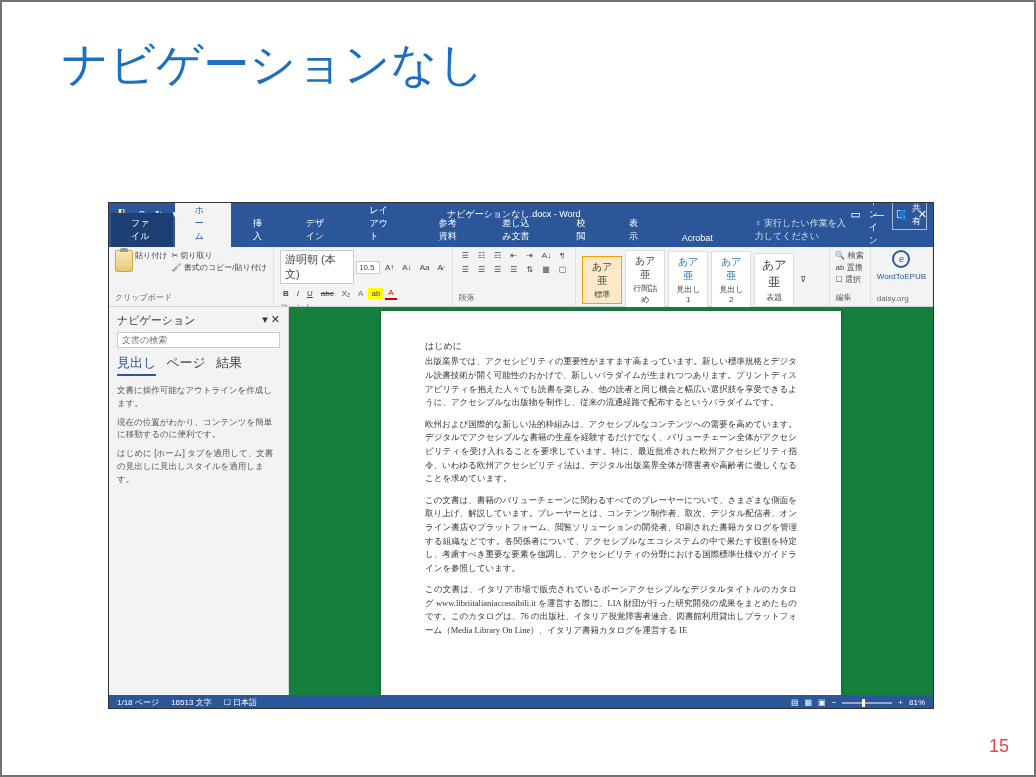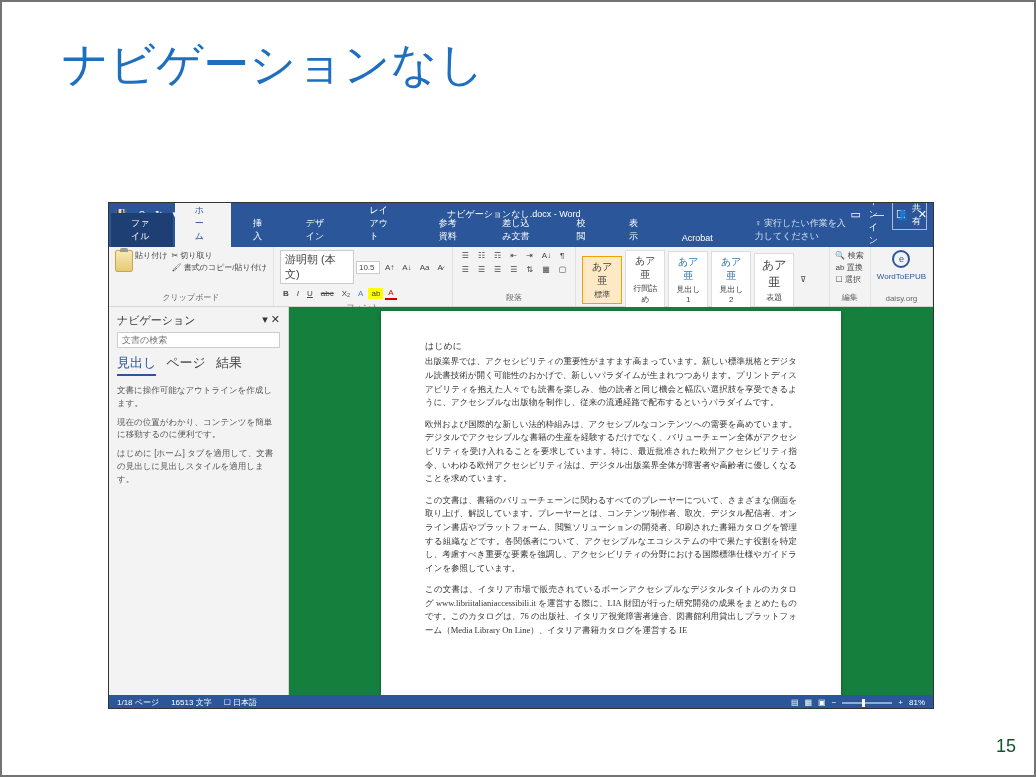--- a/index.html
+++ b/index.html
@@ -1,37 +1,37 @@
 <!DOCTYPE html>
 <html><head>
 <meta charset="utf-8">
 <style>
 * { box-sizing: border-box; margin: 0; padding: 0; }
 body { font-family: "Yu Gothic", "Meiryo", sans-serif; background: #fff; width: 1036px; height: 777px; position: relative; }
 .slide { width: 1036px; height: 777px; border: 2px solid #737373; position: relative; }
 .slide-title { font-size: 46px; color: #1F6FBF; font-weight: 300; padding: 32px 0 0 60px; font-family: "Yu Gothic Light", "Meiryo", sans-serif; }
-.page-num { position: absolute; right: 18px; bottom: 18px; color: #14532d; font-size: 18px; }
+.page-num { position: absolute; right: 25px; bottom: 18px; color: #ef4444; font-size: 18px; }
 
 .word-window { position: absolute; left: 106px; top: 200px; width: 826px; height: 507px; background: #f3f3f3; border: 1px solid #333; font-size: 9px; overflow: hidden; }
 
 .titlebar { background: #2B579A; color: #fff; height: 22px; display: flex; align-items: center; padding: 0 6px; }
 .titlebar .qat { display: flex; gap: 10px; align-items: center; }
 .titlebar .title { flex: 1; text-align: center; font-size: 9px; }
 .titlebar .winctrl { display: flex; gap: 12px; font-size: 11px; }
 .winctrl span { cursor: pointer; }
 
 .ribbon-tabs { background: #2B579A; color: #fff; height: 22px; display: flex; align-items: flex-end; padding-left: 2px; gap: 2px; font-size: 9px; }
 .tab { padding: 4px 20px; cursor: pointer; }
 .tab.active { background: #f3f3f3; color: #2B579A; }
 .ribbon-right { margin-left: auto; display: flex; align-items: center; gap: 8px; padding-right: 6px; color: #fff; }
 .share-btn { border: 1px solid rgba(255,255,255,0.6); padding: 1px 5px; display: flex; align-items: center; gap: 3px; }
 
 .ribbon { background: #f3f3f3; border-bottom: 1px solid #d4d4d4; height: 60px; display: flex; font-size: 8px; color: #444; }
 .group { border-right: 1px solid #e1e1e1; padding: 3px 6px; display: flex; flex-direction: column; justify-content: space-between; }
-.group-label { text-align: center; color: #666; font-size: 8px; margin-top: 2px; }
+.group-label { color: #666; font-size: 8px; margin-top: 2px; }
 .group-content { display: flex; gap: 4px; align-items: flex-start; flex: 1; }
 .paste-btn { display: flex; flex-direction: row; align-items: flex-start; gap: 2px; }
 .clipboard-ico { width: 18px; height: 22px; background: linear-gradient(#f7e9b8,#e8c970); border: 1px solid #c5a752; border-radius: 2px; position: relative; }
 .clipboard-ico::before { content: ""; position: absolute; top: -3px; left: 4px; width: 8px; height: 4px; background: #999; border-radius: 2px 2px 0 0; }
 .vstack { display: flex; flex-direction: column; gap: 1px; font-size: 8px; }
 .fontrow { display: flex; gap: 2px; align-items: center; }
 .fontname { border: 1px solid #ccc; padding: 1px 4px; width: 74px; background: #fff; font-size: 11px; }
 .fontsize { border: 1px solid #ccc; padding: 1px 2px; width: 24px; background: #fff; font-size: 8px; }
 .toolbtn { padding: 1px 3px; color: #444; cursor: pointer; }
 .para-row { display: flex; gap: 3px; }

